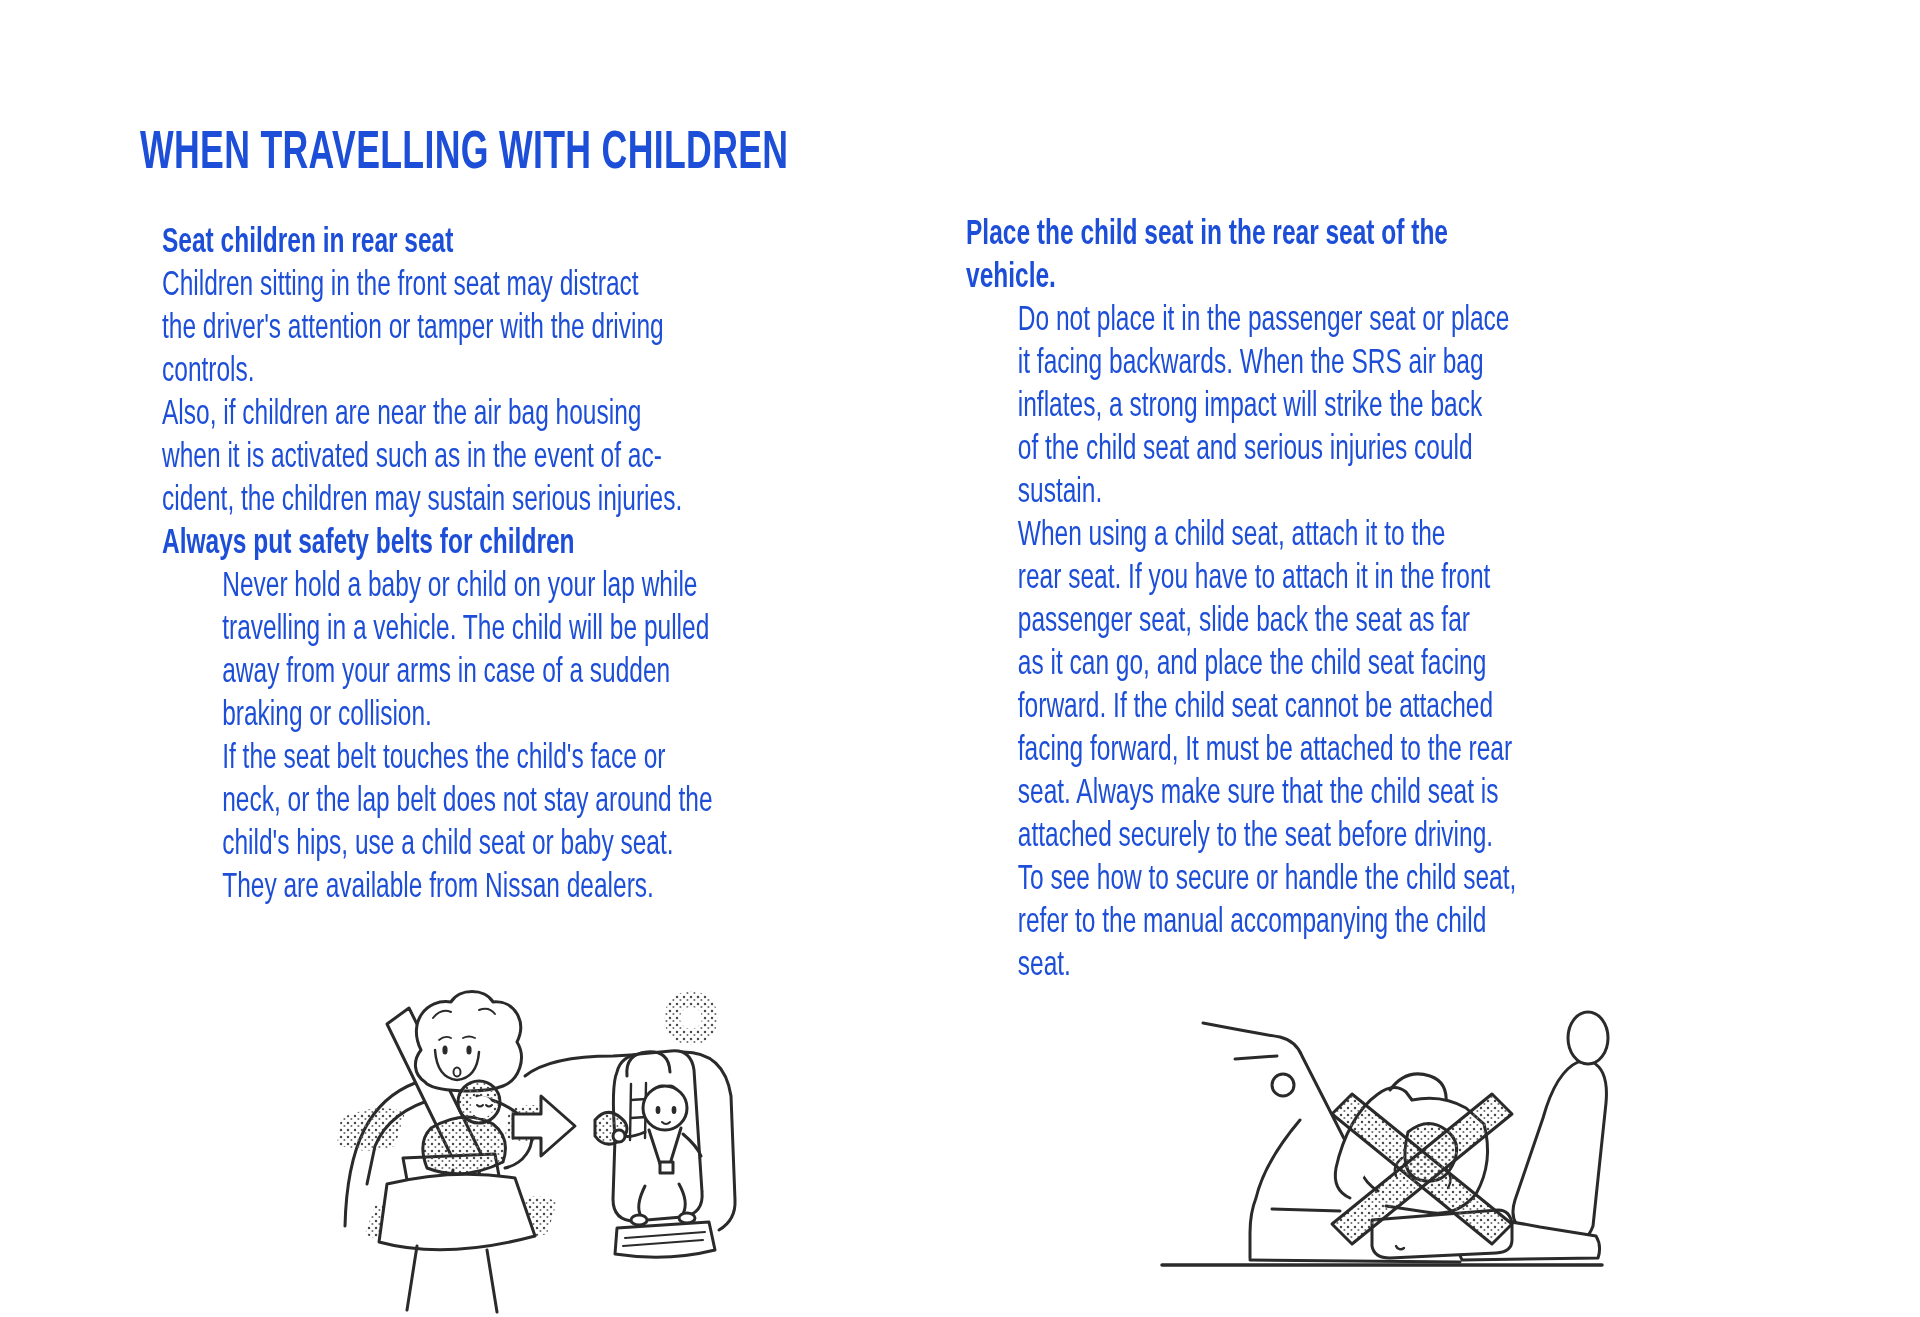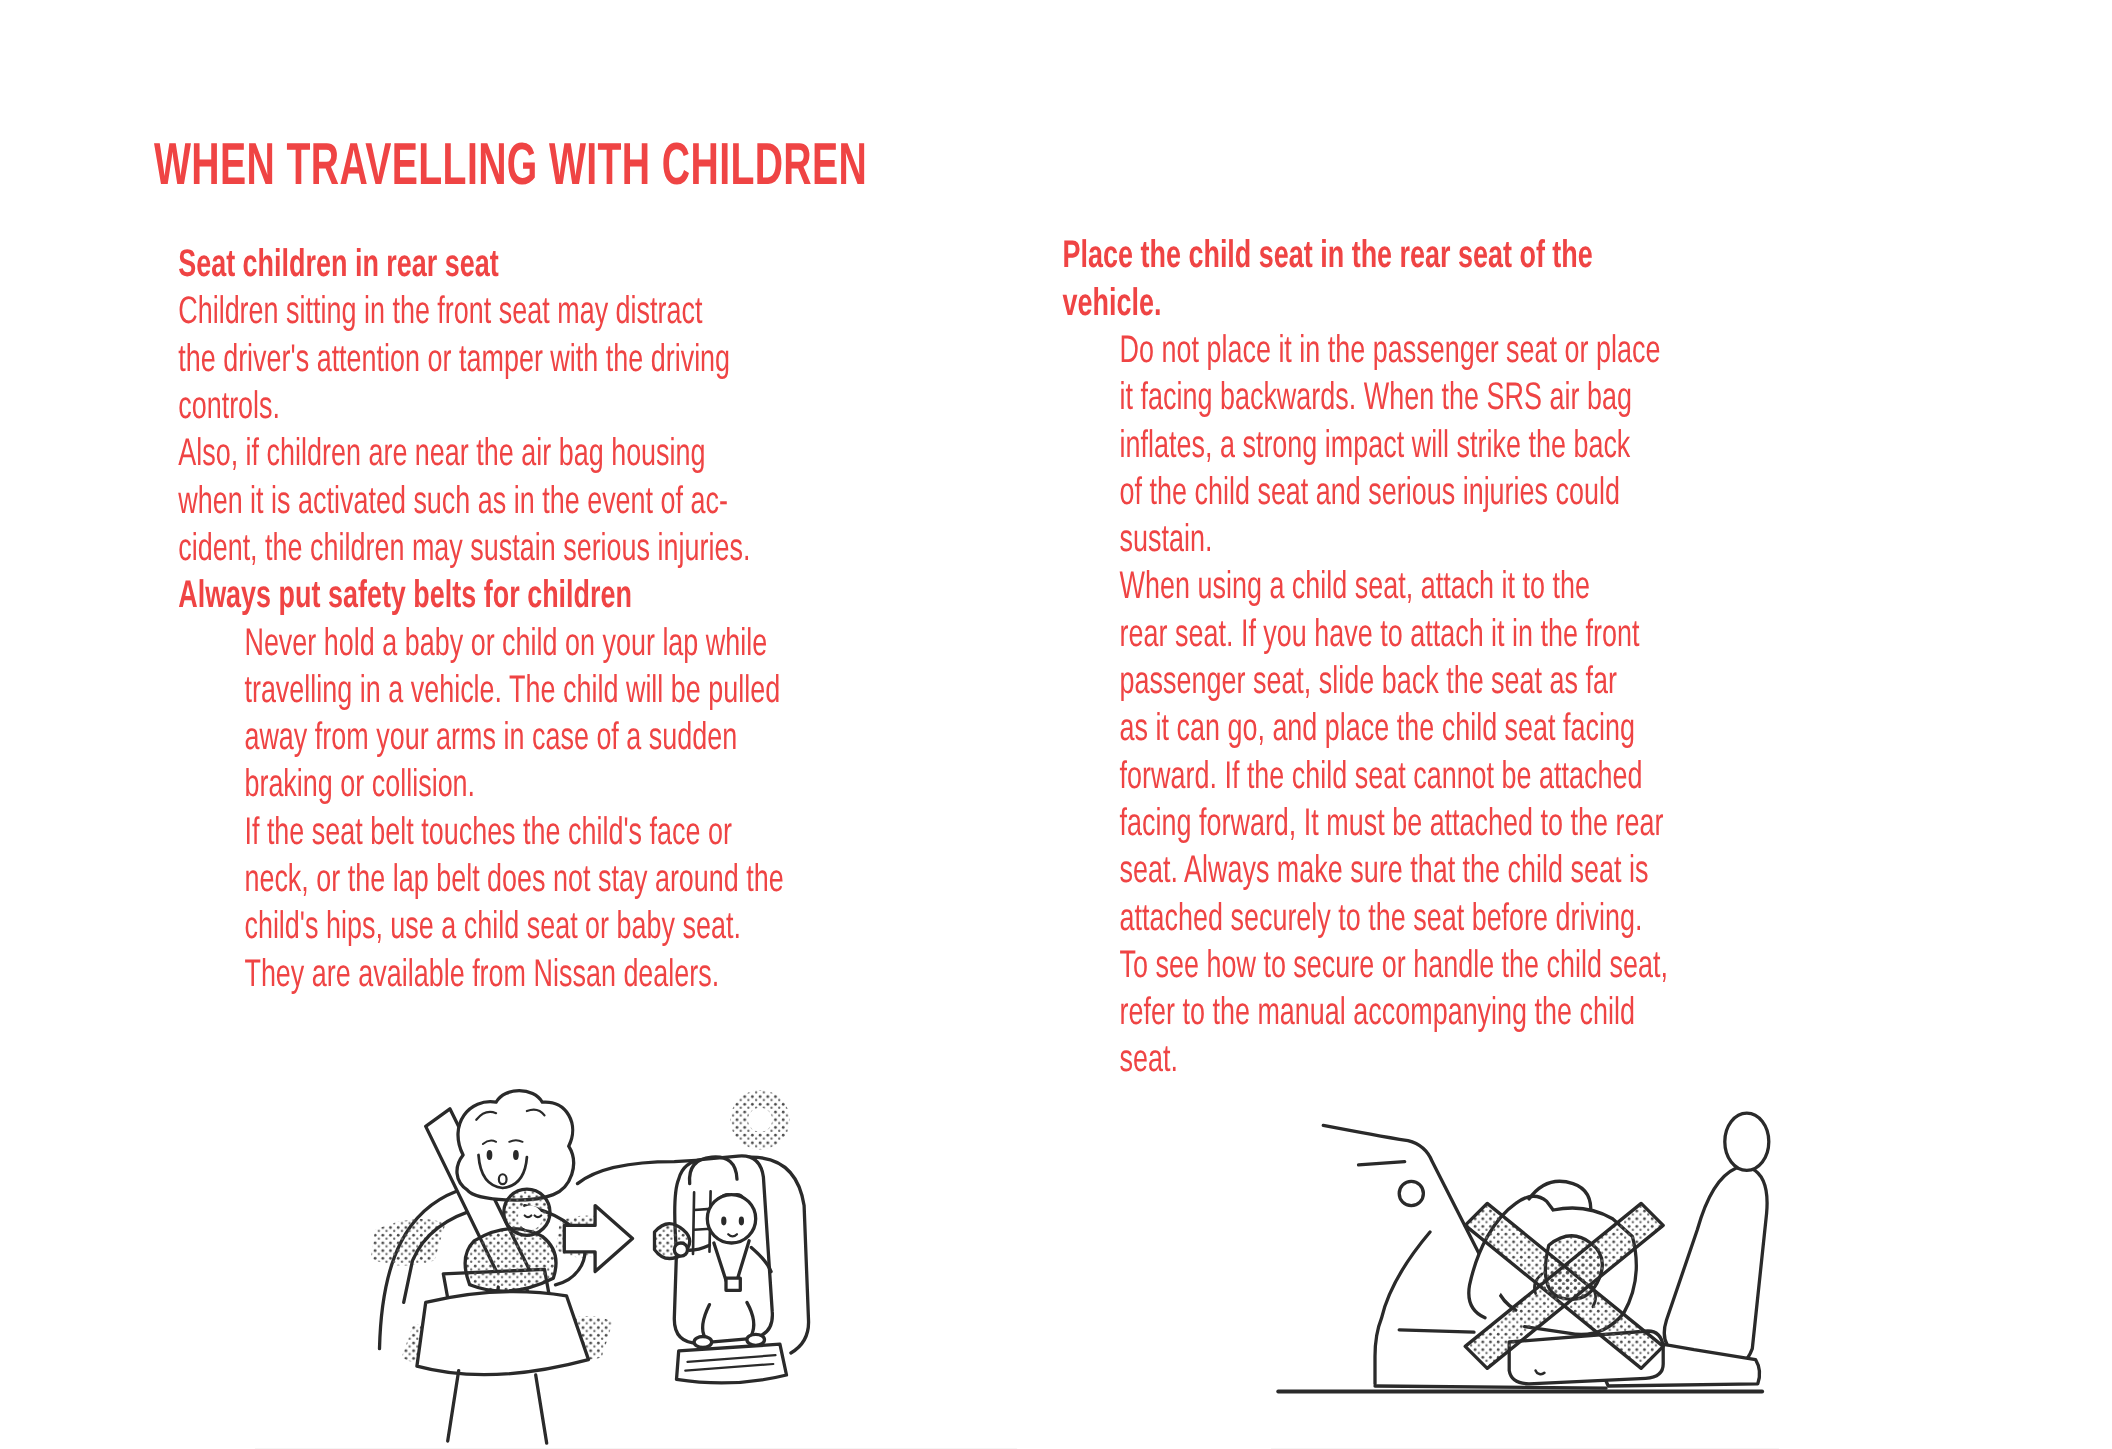--- a/index.html
+++ b/index.html
@@ -1,18 +1,18 @@
 <!DOCTYPE html>
 <html><head>
 <meta charset="utf-8">
 <style>
   html,body{margin:0;padding:0;background:#e8e8e8;}
   .page{
     position:relative; width:1920px; height:1317px; background:#ffffff;
-    font-family:"Liberation Sans", sans-serif; color:#ef4444; overflow:hidden;
+    font-family:"Liberation Sans", sans-serif; color:#1d4ed8; overflow:hidden;
     margin:0 auto;
   }
   .title{
     position:absolute; left:140px; top:118px; margin:0;
     font-size:54px; font-weight:bold; letter-spacing:0.5px; white-space:nowrap;
     transform:scaleX(0.66); transform-origin:0 0;
   }
   .col{
     position:absolute; width:920px;
     transform:scaleX(0.70); transform-origin:0 0;

